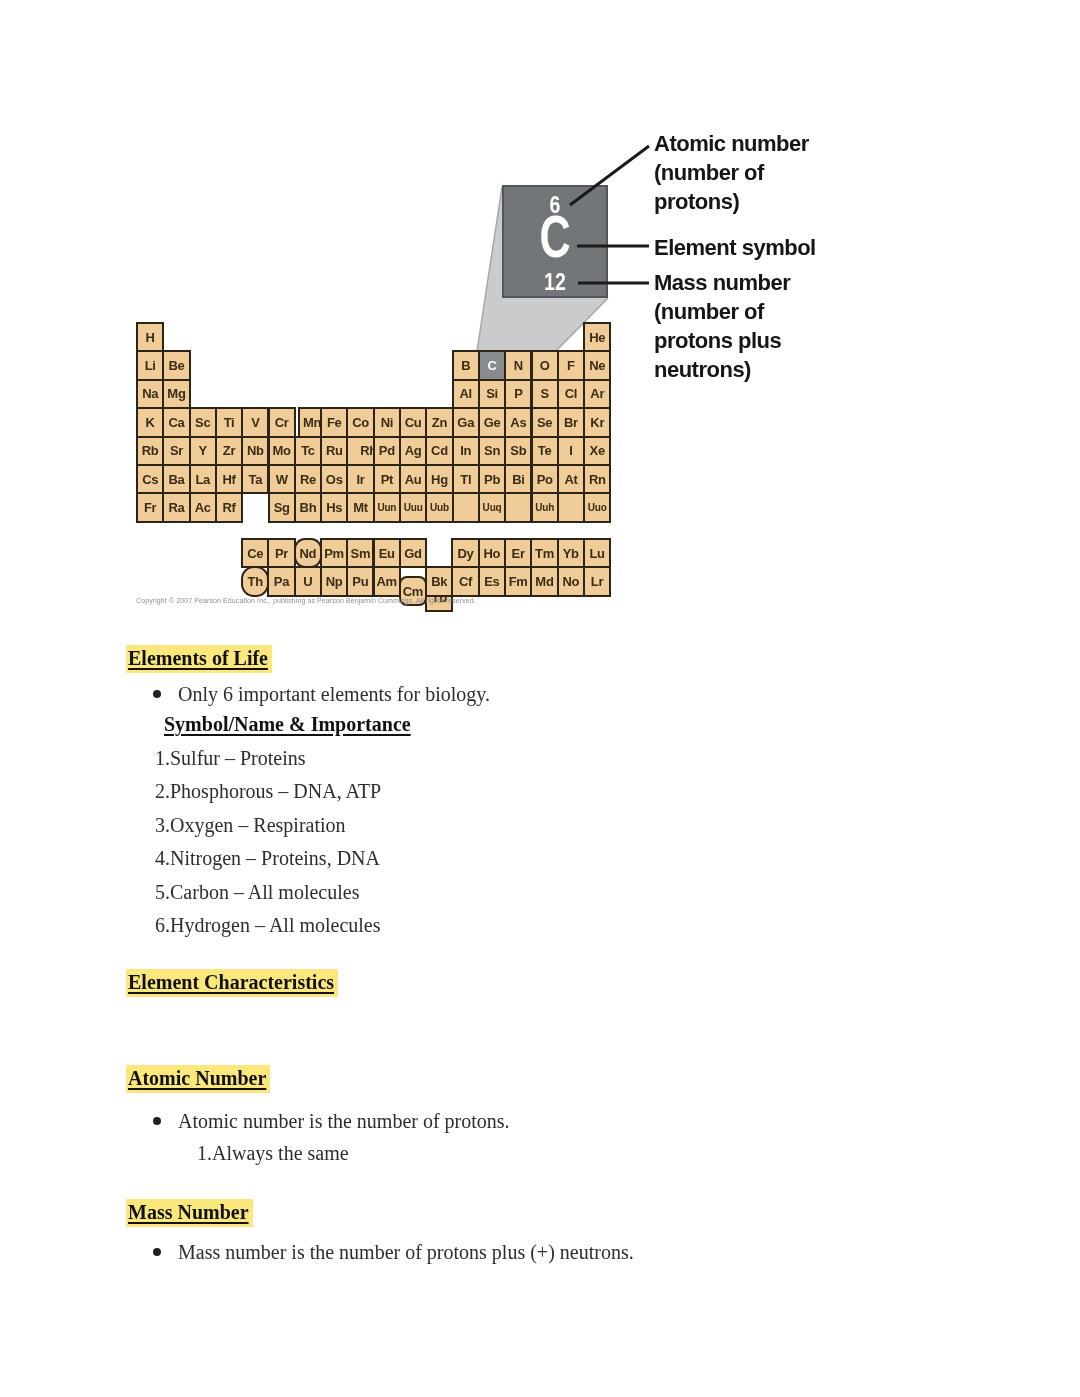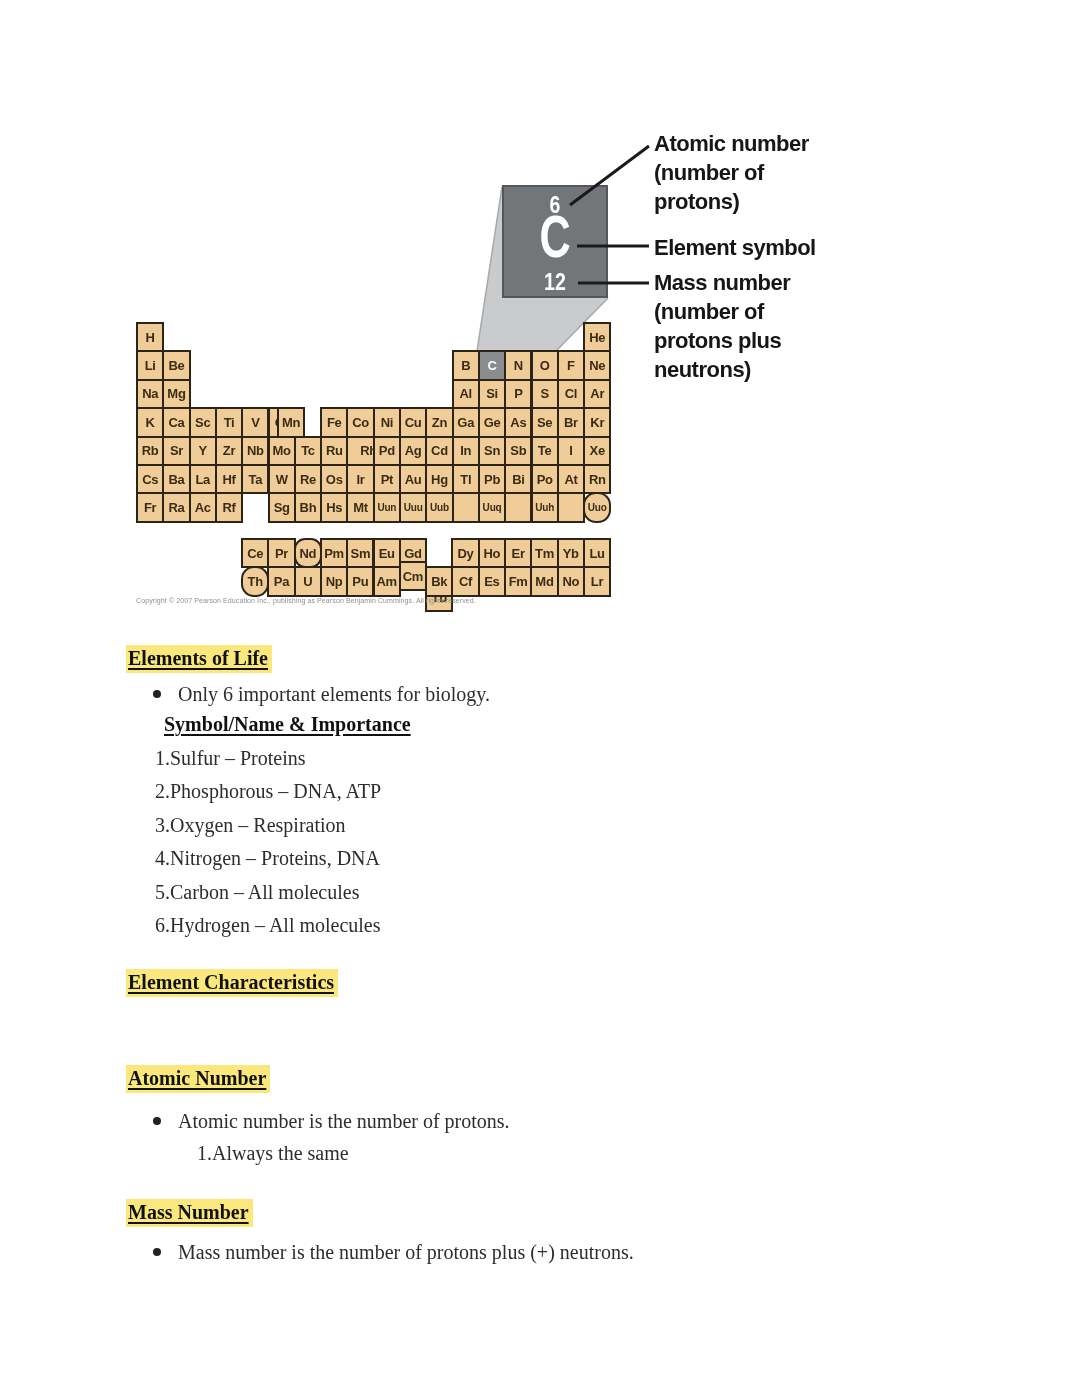--- a/index.html
+++ b/index.html
@@ -93,21 +93,21 @@
       <div class="pt-cell" style="left: 368.2px; top: 56.8px;">P</div>
       <div class="pt-cell" style="left: 394.5px; top: 56.8px;">S</div>
       <div class="pt-cell" style="left: 420.8px; top: 56.8px;">Cl</div>
       <div class="pt-cell" style="left: 447.1px; top: 56.8px;">Ar</div>
       <div class="pt-cell" style="left: 0px; top: 85.2px;">K</div>
       <div class="pt-cell" style="left: 26.3px; top: 85.2px;">Ca</div>
       <div class="pt-cell" style="left: 52.6px; top: 85.2px;">Sc</div>
       <div class="pt-cell" style="left: 78.9px; top: 85.2px;">Ti</div>
       <div class="pt-cell" style="left: 105.2px; top: 85.2px;">V</div>
       <div class="pt-cell" style="left: 131.5px; top: 85.2px;">Cr</div>
-      <div class="pt-cell" style="left: 141px; top: 85.2px;">Mn</div>
+      <div class="pt-cell" style="left: 162px; top: 85.2px;">Mn</div>
       <div class="pt-cell" style="left: 184.1px; top: 85.2px;">Fe</div>
       <div class="pt-cell" style="left: 210.4px; top: 85.2px;">Co</div>
       <div class="pt-cell" style="left: 236.7px; top: 85.2px;">Ni</div>
       <div class="pt-cell" style="left: 263px; top: 85.2px;">Cu</div>
       <div class="pt-cell" style="left: 289.3px; top: 85.2px;">Zn</div>
       <div class="pt-cell" style="left: 315.6px; top: 85.2px;">Ga</div>
       <div class="pt-cell" style="left: 341.9px; top: 85.2px;">Ge</div>
       <div class="pt-cell" style="left: 368.2px; top: 85.2px;">As</div>
       <div class="pt-cell" style="left: 394.5px; top: 85.2px;">Se</div>
       <div class="pt-cell" style="left: 420.8px; top: 85.2px;">Br</div>
@@ -158,21 +158,21 @@
       <div class="pt-cell" style="left: 184.1px; top: 170.4px;">Hs</div>
       <div class="pt-cell" style="left: 210.4px; top: 170.4px;">Mt</div>
       <div class="pt-cell pt-small" style="left: 236.7px; top: 170.4px;">Uun</div>
       <div class="pt-cell pt-small" style="left: 263px; top: 170.4px;">Uuu</div>
       <div class="pt-cell pt-small" style="left: 289.3px; top: 170.4px;">Uub</div>
       <div class="pt-cell" style="left: 315.6px; top: 170.4px;"></div>
       <div class="pt-cell pt-small" style="left: 341.9px; top: 170.4px;">Uuq</div>
       <div class="pt-cell" style="left: 368.2px; top: 170.4px;"></div>
       <div class="pt-cell pt-small" style="left: 394.5px; top: 170.4px;">Uuh</div>
       <div class="pt-cell" style="left: 420.8px; top: 170.4px;"></div>
-      <div class="pt-cell pt-small" style="left: 447.1px; top: 170.4px; border-radius: 13px;">Uuo</div>
+      <div class="pt-cell pt-small" style="left: 447.1px; top: 170.4px;">Uuo</div>
     </div>
 
   <div class="pt-grid" style="left:241px;top:538px;width:371px;height:59px">
       <div class="pt-cell" style="left: 0px; top: 0px;">Ce</div>
       <div class="pt-cell" style="left: 26.3px; top: 0px;">Pr</div>
       <div class="pt-cell" style="left: 52.6px; top: 0px; border-radius: 11px;">Nd</div>
       <div class="pt-cell" style="left: 78.9px; top: 0px;">Pm</div>
       <div class="pt-cell" style="left: 105.2px; top: 0px;">Sm</div>
       <div class="pt-cell" style="left: 131.5px; top: 0px;">Eu</div>
       <div class="pt-cell" style="left: 157.8px; top: 0px;">Gd</div>
@@ -182,21 +182,21 @@
       <div class="pt-cell" style="left: 263px; top: 0px;">Er</div>
       <div class="pt-cell" style="left: 289.3px; top: 0px;">Tm</div>
       <div class="pt-cell" style="left: 315.6px; top: 0px;">Yb</div>
       <div class="pt-cell" style="left: 341.9px; top: 0px;">Lu</div>
       <div class="pt-cell" style="left: 0px; top: 28.4px; border-radius: 13px;">Th</div>
       <div class="pt-cell" style="left: 26.3px; top: 28.4px;">Pa</div>
       <div class="pt-cell" style="left: 52.6px; top: 28.4px;">U</div>
       <div class="pt-cell" style="left: 78.9px; top: 28.4px;">Np</div>
       <div class="pt-cell" style="left: 105.2px; top: 28.4px;">Pu</div>
       <div class="pt-cell" style="left: 131.5px; top: 28.4px;">Am</div>
-      <div class="pt-cell" style="left: 157.8px; top: 23px;">Cm</div>
+      <div class="pt-cell" style="left: 157.8px; top: 38px; border-radius: 8px;">Cm</div>
       <div class="pt-cell" style="left: 184.1px; top: 28.4px;">Bk</div>
       <div class="pt-cell" style="left: 210.4px; top: 28.4px;">Cf</div>
       <div class="pt-cell" style="left: 236.7px; top: 28.4px;">Es</div>
       <div class="pt-cell" style="left: 263px; top: 28.4px;">Fm</div>
       <div class="pt-cell" style="left: 289.3px; top: 28.4px;">Md</div>
       <div class="pt-cell" style="left: 315.6px; top: 28.4px;">No</div>
       <div class="pt-cell" style="left: 341.9px; top: 28.4px;">Lr</div>
     </div>
 
   <div class="pt-copyright">Copyright © 2007 Pearson Education Inc., publishing as Pearson Benjamin Cummings. All rights reserved.</div>

